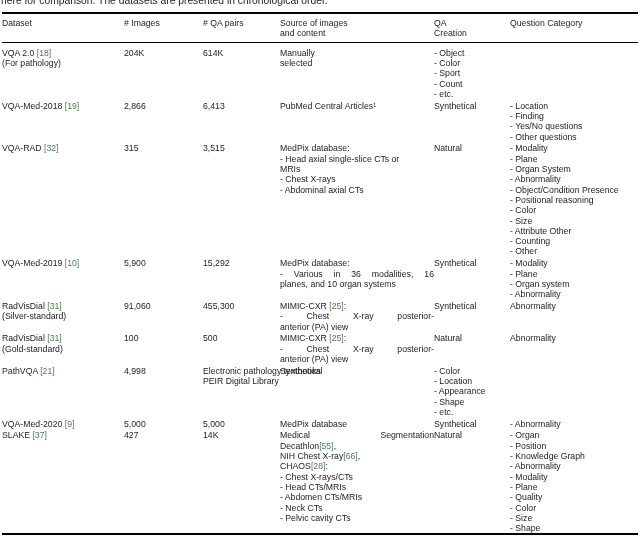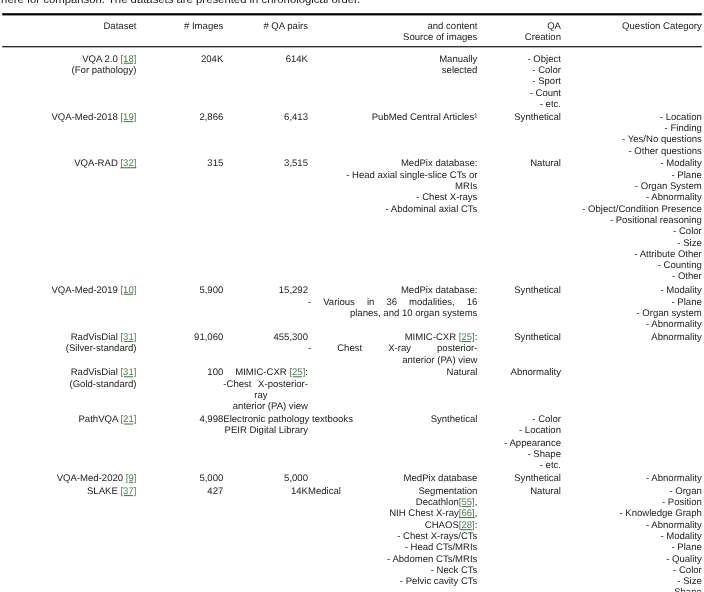--- a/index.html
+++ b/index.html
@@ -10,25 +10,25 @@
     -webkit-font-smoothing:antialiased;
   }
   .caption{
     position:absolute;top:-5px;left:1px;width:636px;
     font-size:10.3px;line-height:12px;color:#1c1c1c;white-space:nowrap;
   }
   .tbl{position:absolute;top:12px;left:2px;width:636px;}
   .rule{background:#000;height:1.8px;}
   .rule.thin{height:0.9px;}
   .grid{display:grid;grid-template-columns:122px 79px 77px 154px 76px 128px;}
-  .cell{font-size:8.7px;line-height:10.3px;color:#1c1c1c;overflow:visible;text-align:right;}
+  .cell{font-size:8.7px;line-height:10.3px;color:#1c1c1c;overflow:visible;}
   .cell.h{padding-top:4px;padding-bottom:4px;}
   .ln{white-space:nowrap;}
   .ln.just{display:flex;justify-content:space-between;white-space:normal;}
-  .cite{color:#4f7e52;text-decoration:underline;}
+  .cite{color:#4f7e52;}
   .body .row{margin-top:1.5px;}
   .body{padding-top:3px;}
 </style>
 </head>
 <body>
 
 <div class="caption">here for comparison. The datasets are presented in chronological order.</div>
 
 <div class="tbl">
   <div class="rule"></div>
@@ -36,22 +36,22 @@
       <div class="cell h">
         <div class="ln">Dataset</div>
       </div>
       <div class="cell h">
         <div class="ln"># Images</div>
       </div>
       <div class="cell h">
         <div class="ln"># QA pairs</div>
       </div>
       <div class="cell h">
+        <div class="ln">Source of images</div>
         <div class="ln">and content</div>
-        <div class="ln">Source of images</div>
       </div>
       <div class="cell h">
         <div class="ln">QA</div>
         <div class="ln">Creation</div>
       </div>
       <div class="cell h">
         <div class="ln">Question Category</div>
       </div>
     </div>
   <div class="rule thin"></div>
@@ -196,20 +196,23 @@
           <div class="ln">Abnormality</div>
         </div>
       </div>
       <div class="grid row">
         <div class="cell">
           <div class="ln">RadVisDial <span class="cite">[31]</span></div>
           <div class="ln">(Gold-standard)</div>
         </div>
         <div class="cell">
           <div class="ln">100</div>
+        </div>
+        <div class="cell">
+          <div class="ln">500</div>
         </div>
         <div class="cell">
           <div class="ln">MIMIC-CXR <span class="cite">[25]</span>:</div>
           <div class="ln just">
             <span>-</span>
             <span>Chest</span>
             <span>X-ray</span>
             <span>posterior-</span>
           </div>
           <div class="ln">anterior (PA) view</div>

